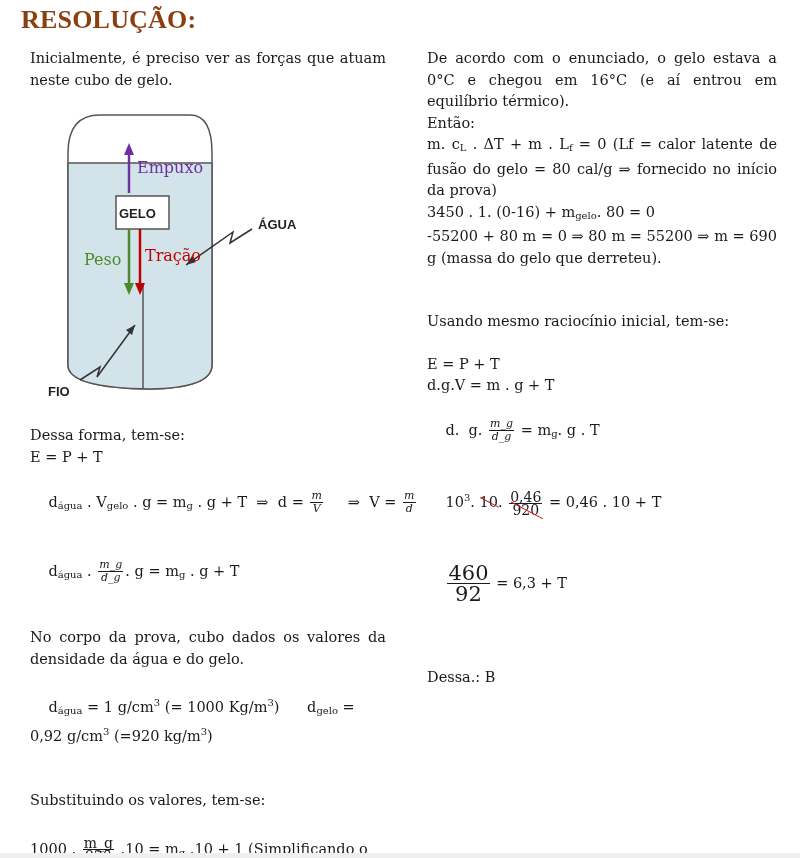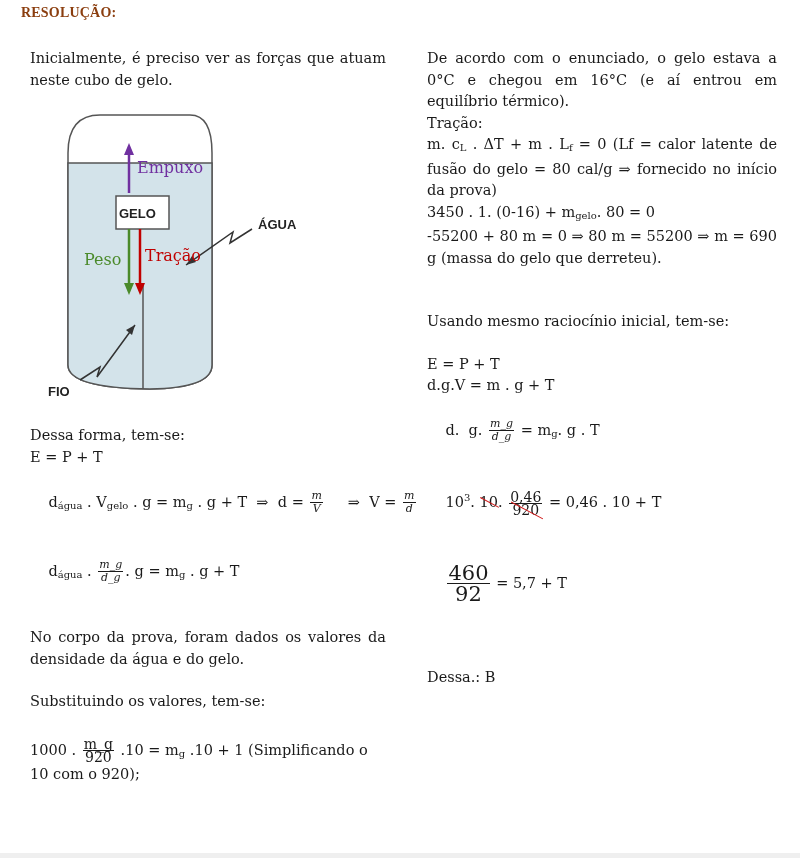--- a/index.html
+++ b/index.html
@@ -1,19 +1,19 @@
 <!DOCTYPE html>
 <html><head>
 <meta charset="utf-8">
 <style>
   html, body { margin:0; padding:0; background:#ffffff; }
   body { width:800px; height:858px; position:relative; overflow:hidden;
          font-family:"DejaVu Serif", serif; color:#1a1a1a; font-size:14.5px; }
   .title { position:absolute; left:21px; top:5px; font-family:"Liberation Serif", serif;
-           font-weight:bold; font-size:14px; color:#8b3e0f; letter-spacing:0.2px;text-align:center; }
+           font-weight:bold; font-size:26px; color:#8b3e0f; letter-spacing:0.2px;text-align:center; }
   .col { position:absolute; width:356px; line-height:21.5px; }
   .left { left:30px; }
   .right { left:427px; width:350px; }
   .p { margin:0; text-align:justify; }
   .gap { height:21px; }
   .sub { font-size:10px; vertical-align:-2px; }
   .sup { font-size:10px; vertical-align:6px; }
   .frac { display:inline-block; vertical-align:middle; text-align:center; font-style:italic; line-height:12px; margin:0 2px; }
   .frac span { display:block; font-size:11px; padding:0 1px; }
   .frac span.num { border-bottom:1px solid #1a1a1a; }
@@ -70,53 +70,56 @@
 <div class="col left" style="top:425px;">
   <div>Dessa forma, tem-se:</div>
   <div>E =  P + T</div>
   <div style="white-space:pre;">
     <span>d</span><span class="sub">água</span><span> . V</span><span class="sub">gelo</span><span> . g = m</span><span class="sub">g</span><span> . g + T  ⇒  d = </span><span class="frac"><span class="num">m</span><span>V</span></span><span>     ⇒  V = </span><span class="frac"><span class="num">m</span><span>d</span></span>
   </div>
   <div style="white-space:pre;">
     <span>d</span><span class="sub">água</span><span> . </span><span class="frac"><span class="num">m_g</span><span>d_g</span></span><span>. g = m</span><span class="sub">g</span><span> . g + T</span>
   </div>
   <div class="gap"></div>
-  <p class="p">No corpo da prova, foram dados os valores da densidade da água e do gelo.</p>
+  <p class="p">No corpo da prova, cubo dados os valores da densidade da água e do gelo.</p>
+  <div style="white-space:pre-wrap;">
+    <span>d</span><span class="sub">água</span><span> = 1 g/cm</span><span class="sup">3</span><span> (= 1000 Kg/m</span><span class="sup">3</span><span>)      d</span><span class="sub">gelo</span><span> = 0,92 g/cm</span><span class="sup">3</span><span> (=920 kg/m</span><span class="sup">3</span><span>)</span>
+  </div>
   <div class="gap"></div>
   <div>Substituindo os valores, tem-se:</div>
   <div class="gap"></div>
   <div style="margin-top:4px;">
     <span>1000 . </span><span class="frac small"><span class="num">m_g</span><span>920</span></span><span> .10 = m</span><span class="sub">g</span><span> .10 +  1  (Simplificando o 10 com o 920);</span>
   </div>
 
 </div>
 
 <div class="col right" style="top:48px;">
   <p class="p">De acordo com o enunciado, o gelo estava a 0°C e chegou em 16°C (e aí entrou em equilíbrio térmico).</p>
-  <div>Tração:</div>
+  <div>Então:</div>
   <p class="p">
     <span>m. c</span><span class="sub">L</span><span> . ΔT + m . L</span><span class="sub">f</span><span> = 0  (Lf = calor latente de fusão do gelo = 80 cal/g ⇒ fornecido no início da prova)</span>
   </p>
   <div>
     <span>3450 . 1. (0-16) + m</span><span class="sub">gelo</span><span>. 80 = 0</span>
   </div>
   <p class="p">-55200 + 80 m = 0 ⇒  80 m = 55200 ⇒  m = 690 g (massa do gelo que derreteu).</p>
   <div class="gap"></div>
   <div class="gap"></div>
   <div>Usando mesmo raciocínio inicial, tem-se:</div>
   <div class="gap"></div>
   <div>E = P + T</div>
   <div>d.g.V = m . g + T</div>
   <div style="white-space:pre;">
     <span>d.  g. </span><span class="frac"><span class="num">m_g</span><span>d_g</span></span><span> = m</span><span class="sub">g</span><span>. g . T</span>
   </div>
   <div style="white-space:pre;">
     <span>10</span><span class="sup">3</span><span>. </span><span class="strike">10</span><span>. </span><span class="frac small"><span class="num">0,46</span><span class="strike">920</span></span><span> = 0,46 . 10 + T</span>
   </div>
   <div style="white-space:pre;margin-top:4px;">
-    <span class="frac big"><span class="num">460</span><span>92</span></span><span> = 5,7 + T</span>
+    <span class="frac big"><span class="num">460</span><span>92</span></span><span> = 6,3 + T</span>
   </div>
   <div class="gap"></div>
   <div class="gap"></div>
   <div>Dessa.: B</div>
 </div>
 
 <div class="footer-strip"></div>
 
 </body></html>

